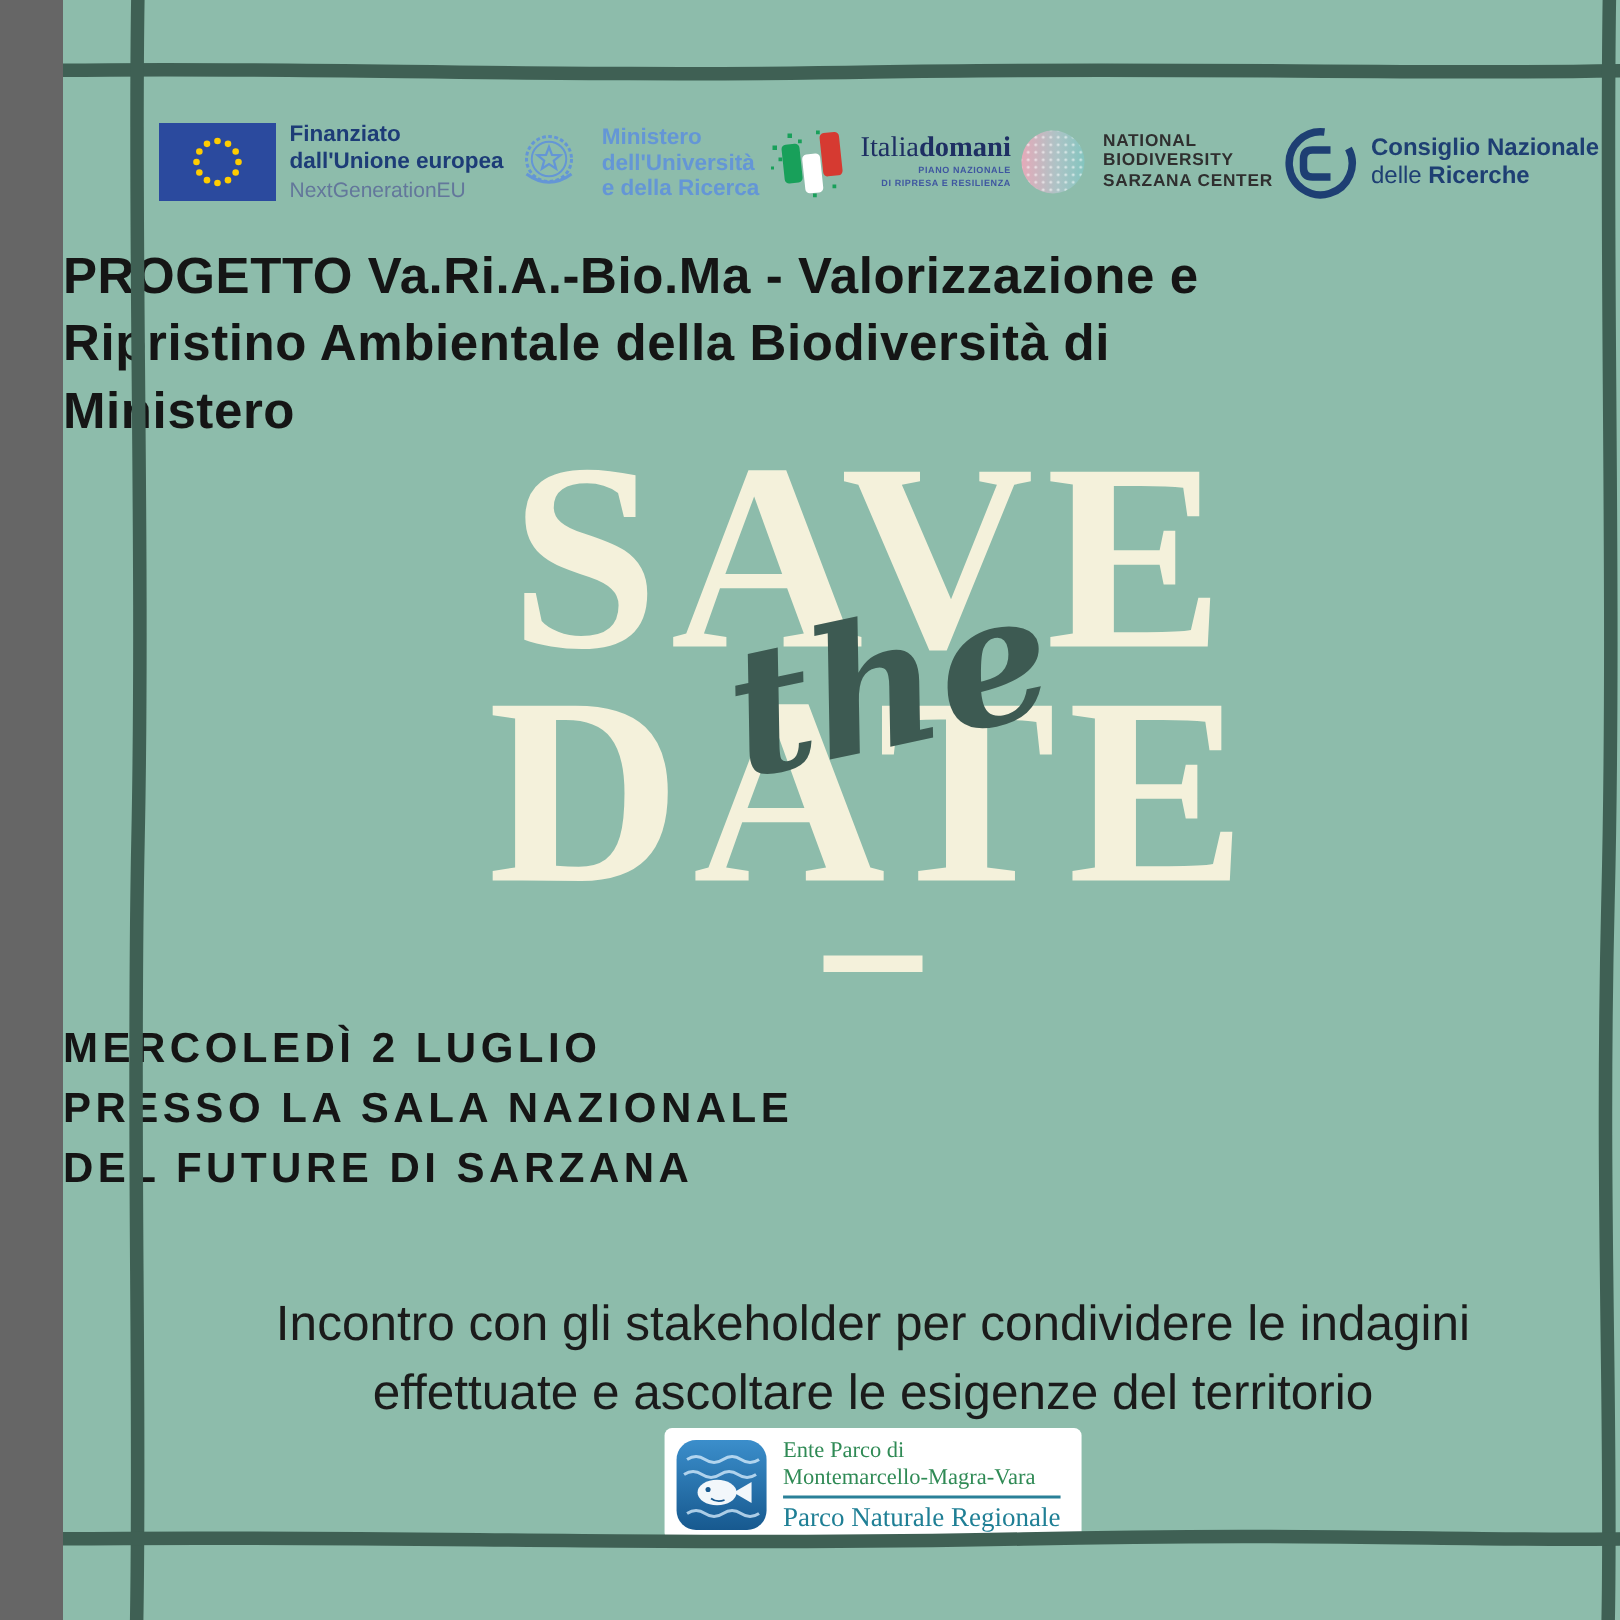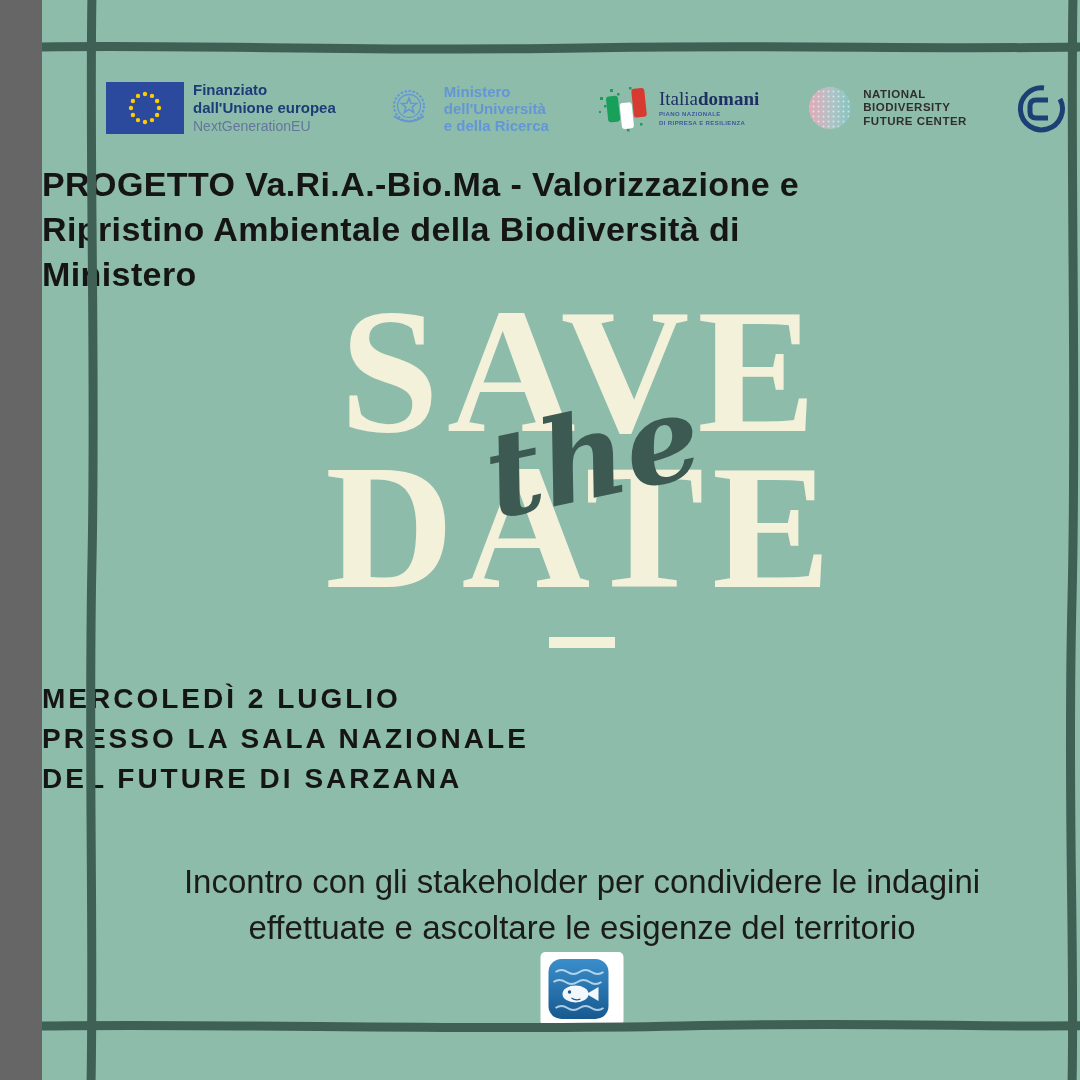--- a/index.html
+++ b/index.html
@@ -9,21 +9,21 @@
   }
   .frame{position:absolute;inset:0;pointer-events:none;z-index:6;}
 
   
   .logos{position:absolute;top:72px;left:64px;right:56px;height:72px;
     display:flex;justify-content:space-between;align-items:center;z-index:2;}
   .logo{display:flex;align-items:center;gap:9px;}
   .eu-text div{font-size:15px;line-height:18px;font-weight:700;color:#1d3c77;}
   .eu-text .gen{font-weight:400;color:#63779b;font-size:14px;}
   .mur-text div{font-size:15px;line-height:17px;font-weight:700;color:#6496d6;}
-  .it-text{display:flex;flex-direction:column;}
+  .it-text{display:flex;flex-direction:column;text-align:right;}
   .it-name{font-family:"Liberation Serif",serif;font-size:19px;line-height:20px;color:#1e2f63;}
   .it-name .bold{font-weight:700;}
   .it-sub{font-size:6px;line-height:7px;font-weight:700;letter-spacing:.4px;color:#3f57a0;margin-top:2px;}
   .nbfc-text div{font-size:11.5px;line-height:13.5px;font-weight:700;letter-spacing:.5px;color:#2f2f2f;}
   .cnr-text div{font-size:16px;line-height:19px;color:#1e3f73;}
   .cnr-text .b{font-weight:700;}
 
   
   .title{position:absolute;top:162px;left:0;right:0;text-align:left;z-index:2;
     font-weight:700;font-size:34px;line-height:45px;color:#151515;letter-spacing:.4px;}
@@ -151,31 +151,35 @@
           <pattern id="nbfcd" width="5" height="5" patternUnits="userSpaceOnUse">
             <circle cx="2.5" cy="2.5" r="1" fill="rgba(255,255,255,0.55)"></circle>
           </pattern>
         </defs>
         <circle cx="24" cy="24" r="21" fill="url(#nbfcg)"></circle>
         <circle cx="24" cy="24" r="21" fill="url(#nbfcd)"></circle>
       </svg>
       <div class="nbfc-text">
         <div>NATIONAL</div>
         <div>BIODIVERSITY</div>
-        <div>FUTURE CENTER</div>
+        <div>SARZANA CENTER</div>
       </div>
     </div>
 
     <div class="logo">
       <svg width="52" height="52" viewBox="0 0 52 52">
         <g stroke="#1e3f73" stroke-width="5" fill="none">
           <path d="M30 6 A 21 21 0 1 0 46 17"></path>
           <path d="M34 18 H22 Q16 18 16 24 V30 Q16 36 22 36 H34"></path>
         </g>
       </svg>
+      <div class="cnr-text">
+        <div class="b">Consiglio Nazionale</div>
+        <div><span>delle </span><span class="b">Ricerche</span></div>
+      </div>
     </div>
 
   </div>
 
   <div class="title">
     <div>PROGETTO Va.Ri.A.-Bio.Ma - Valorizzazione e</div>
     <div>Ripristino Ambientale della Biodiversità di</div>
     <div>Ministero</div>
   </div>
 
@@ -209,15 +213,21 @@
         <path d="M6,24 Q12,20 18,24 T30,24 T42,24 T54,24"></path>
         <path d="M8,50 Q14,46 20,50 T32,50 T44,50 T56,50"></path>
       </g>
       <g>
         <ellipse cx="28" cy="36" rx="13" ry="8.5" fill="#f2f7fb"></ellipse>
         <polygon points="39,36 51,29 51,43" fill="#f2f7fb"></polygon>
         <circle cx="22" cy="34" r="1.7" fill="#17598f"></circle>
         <path d="M24,40 Q28,43 33,41" stroke="#17598f" stroke-width="1.2" fill="none"></path>
       </g>
     </svg>
+    <div class="park-text">
+      <div class="g">Ente Parco di</div>
+      <div class="g">Montemarcello-Magra-Vara</div>
+      <div class="park-rule"></div>
+      <div class="t">Parco Naturale Regionale</div>
+    </div>
   </div>
 
 </div>
 
 </body></html>

